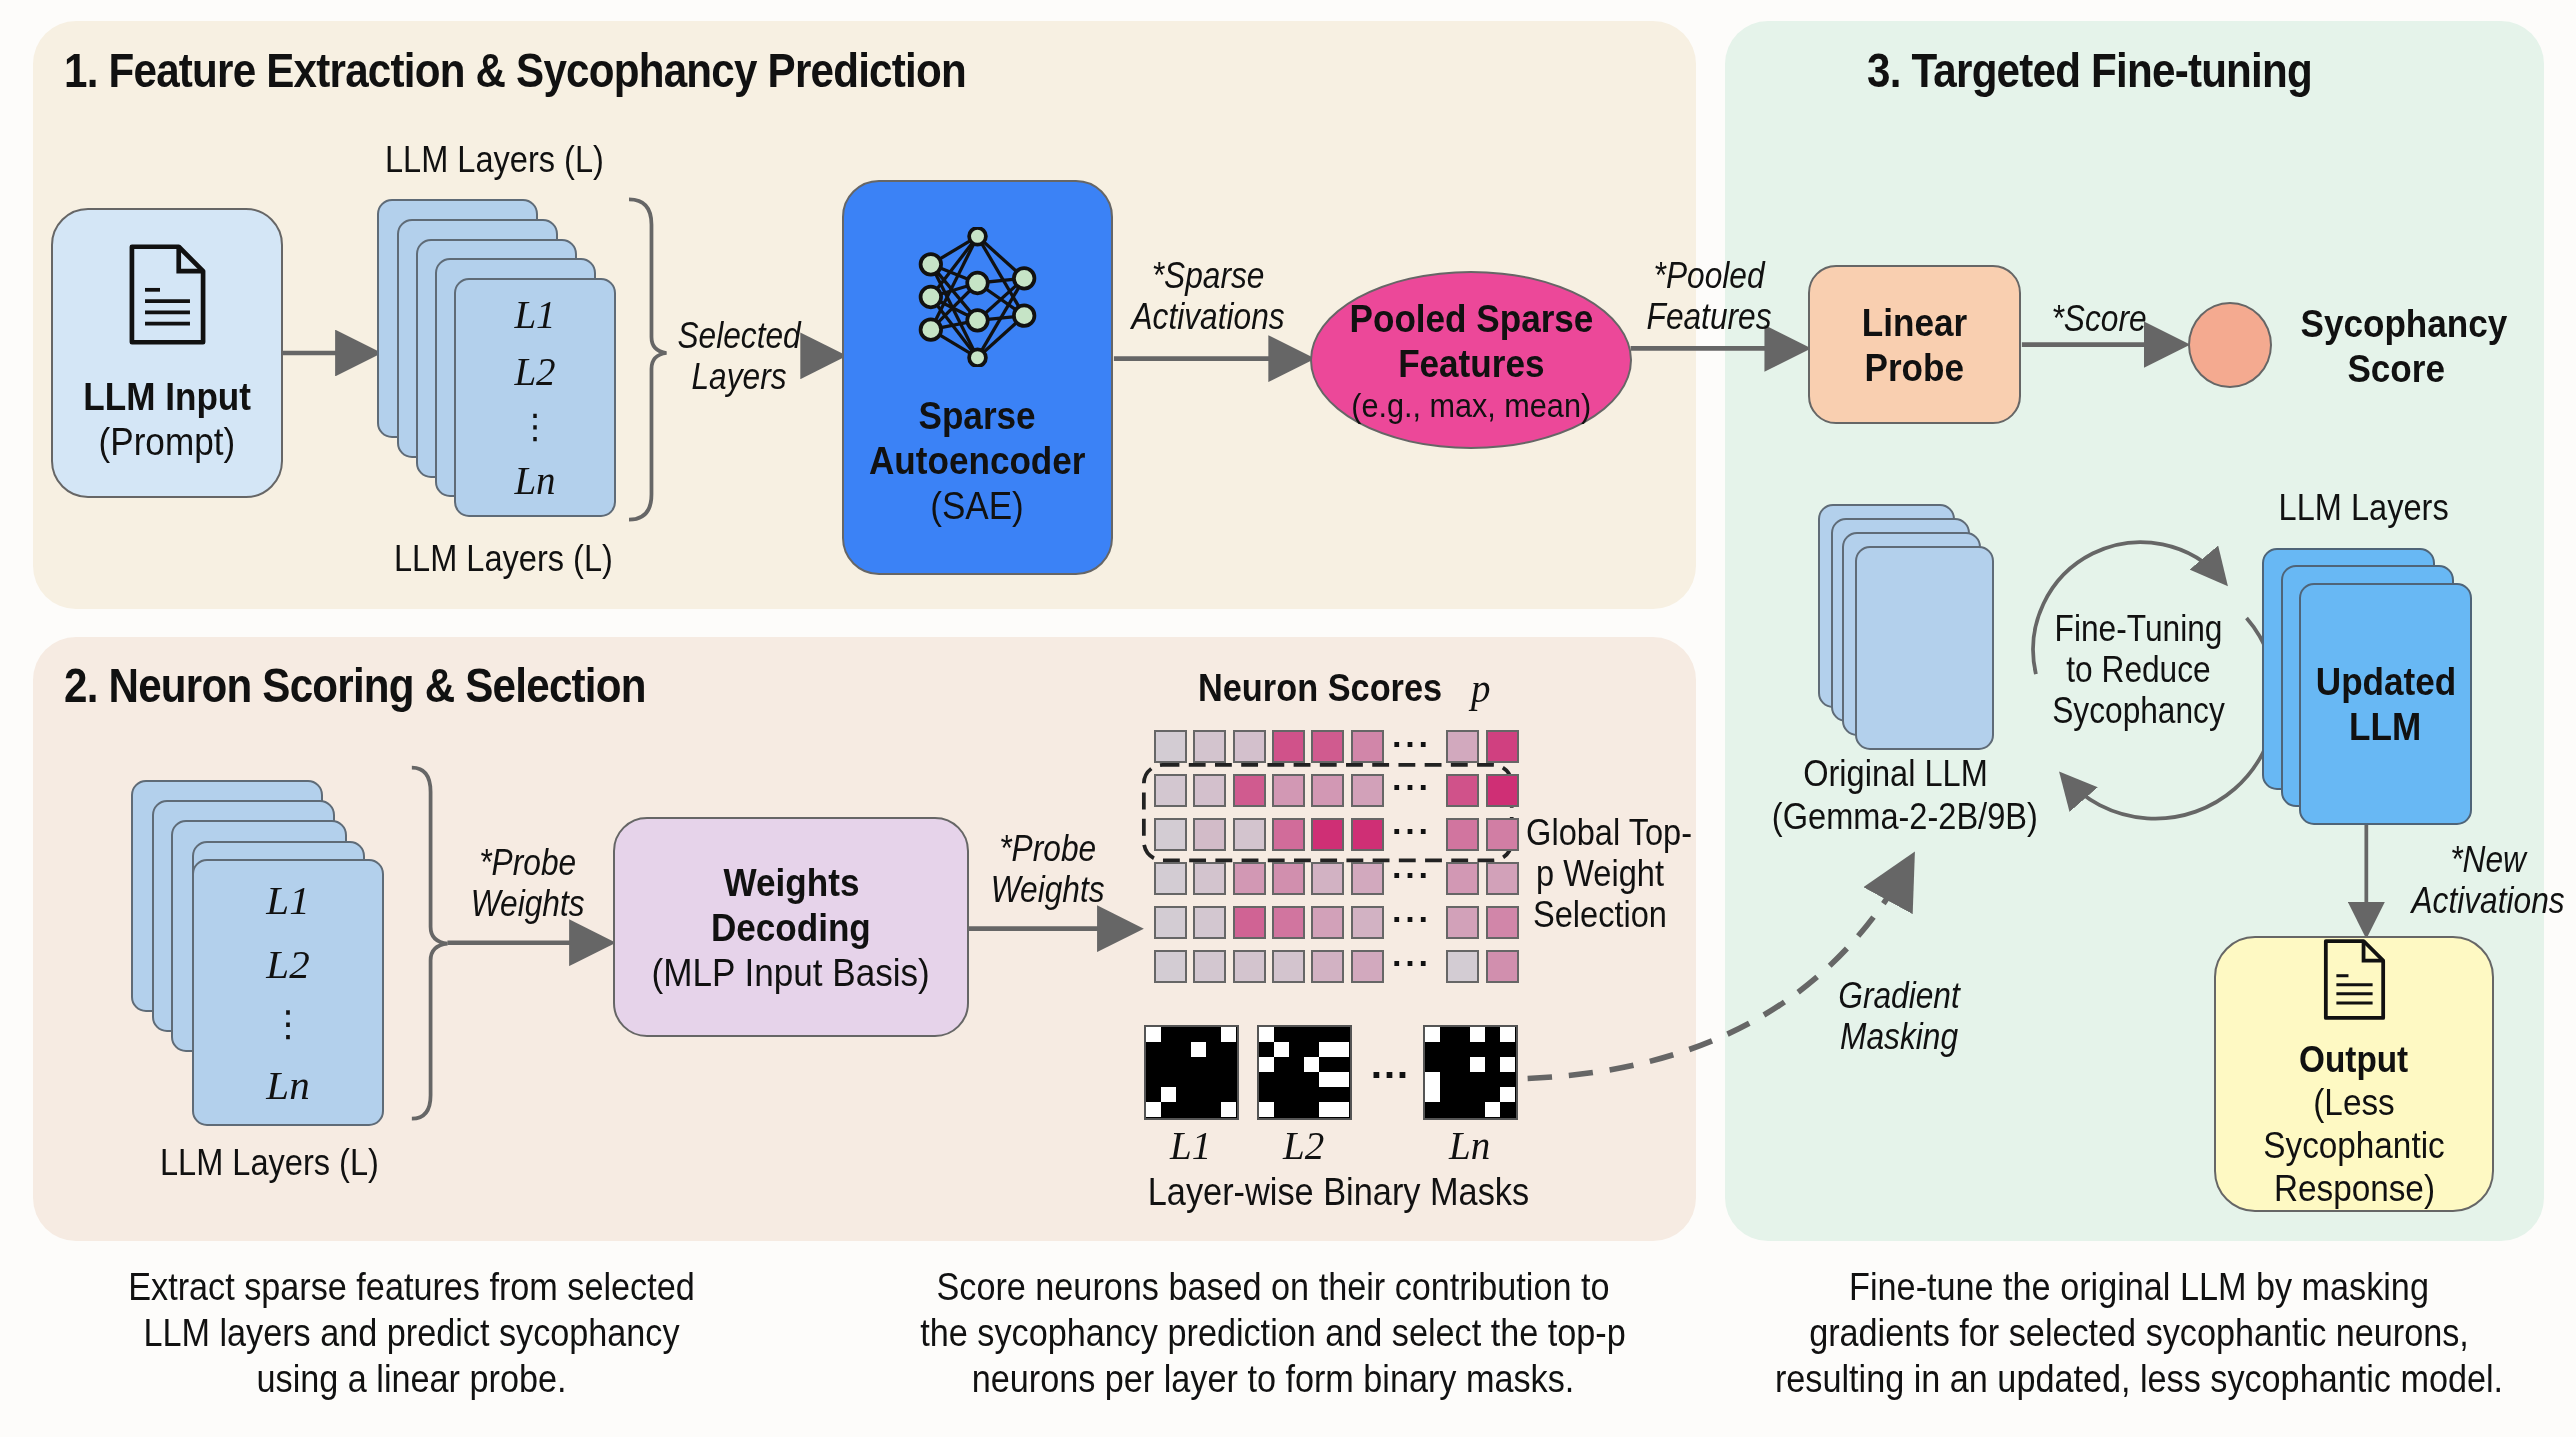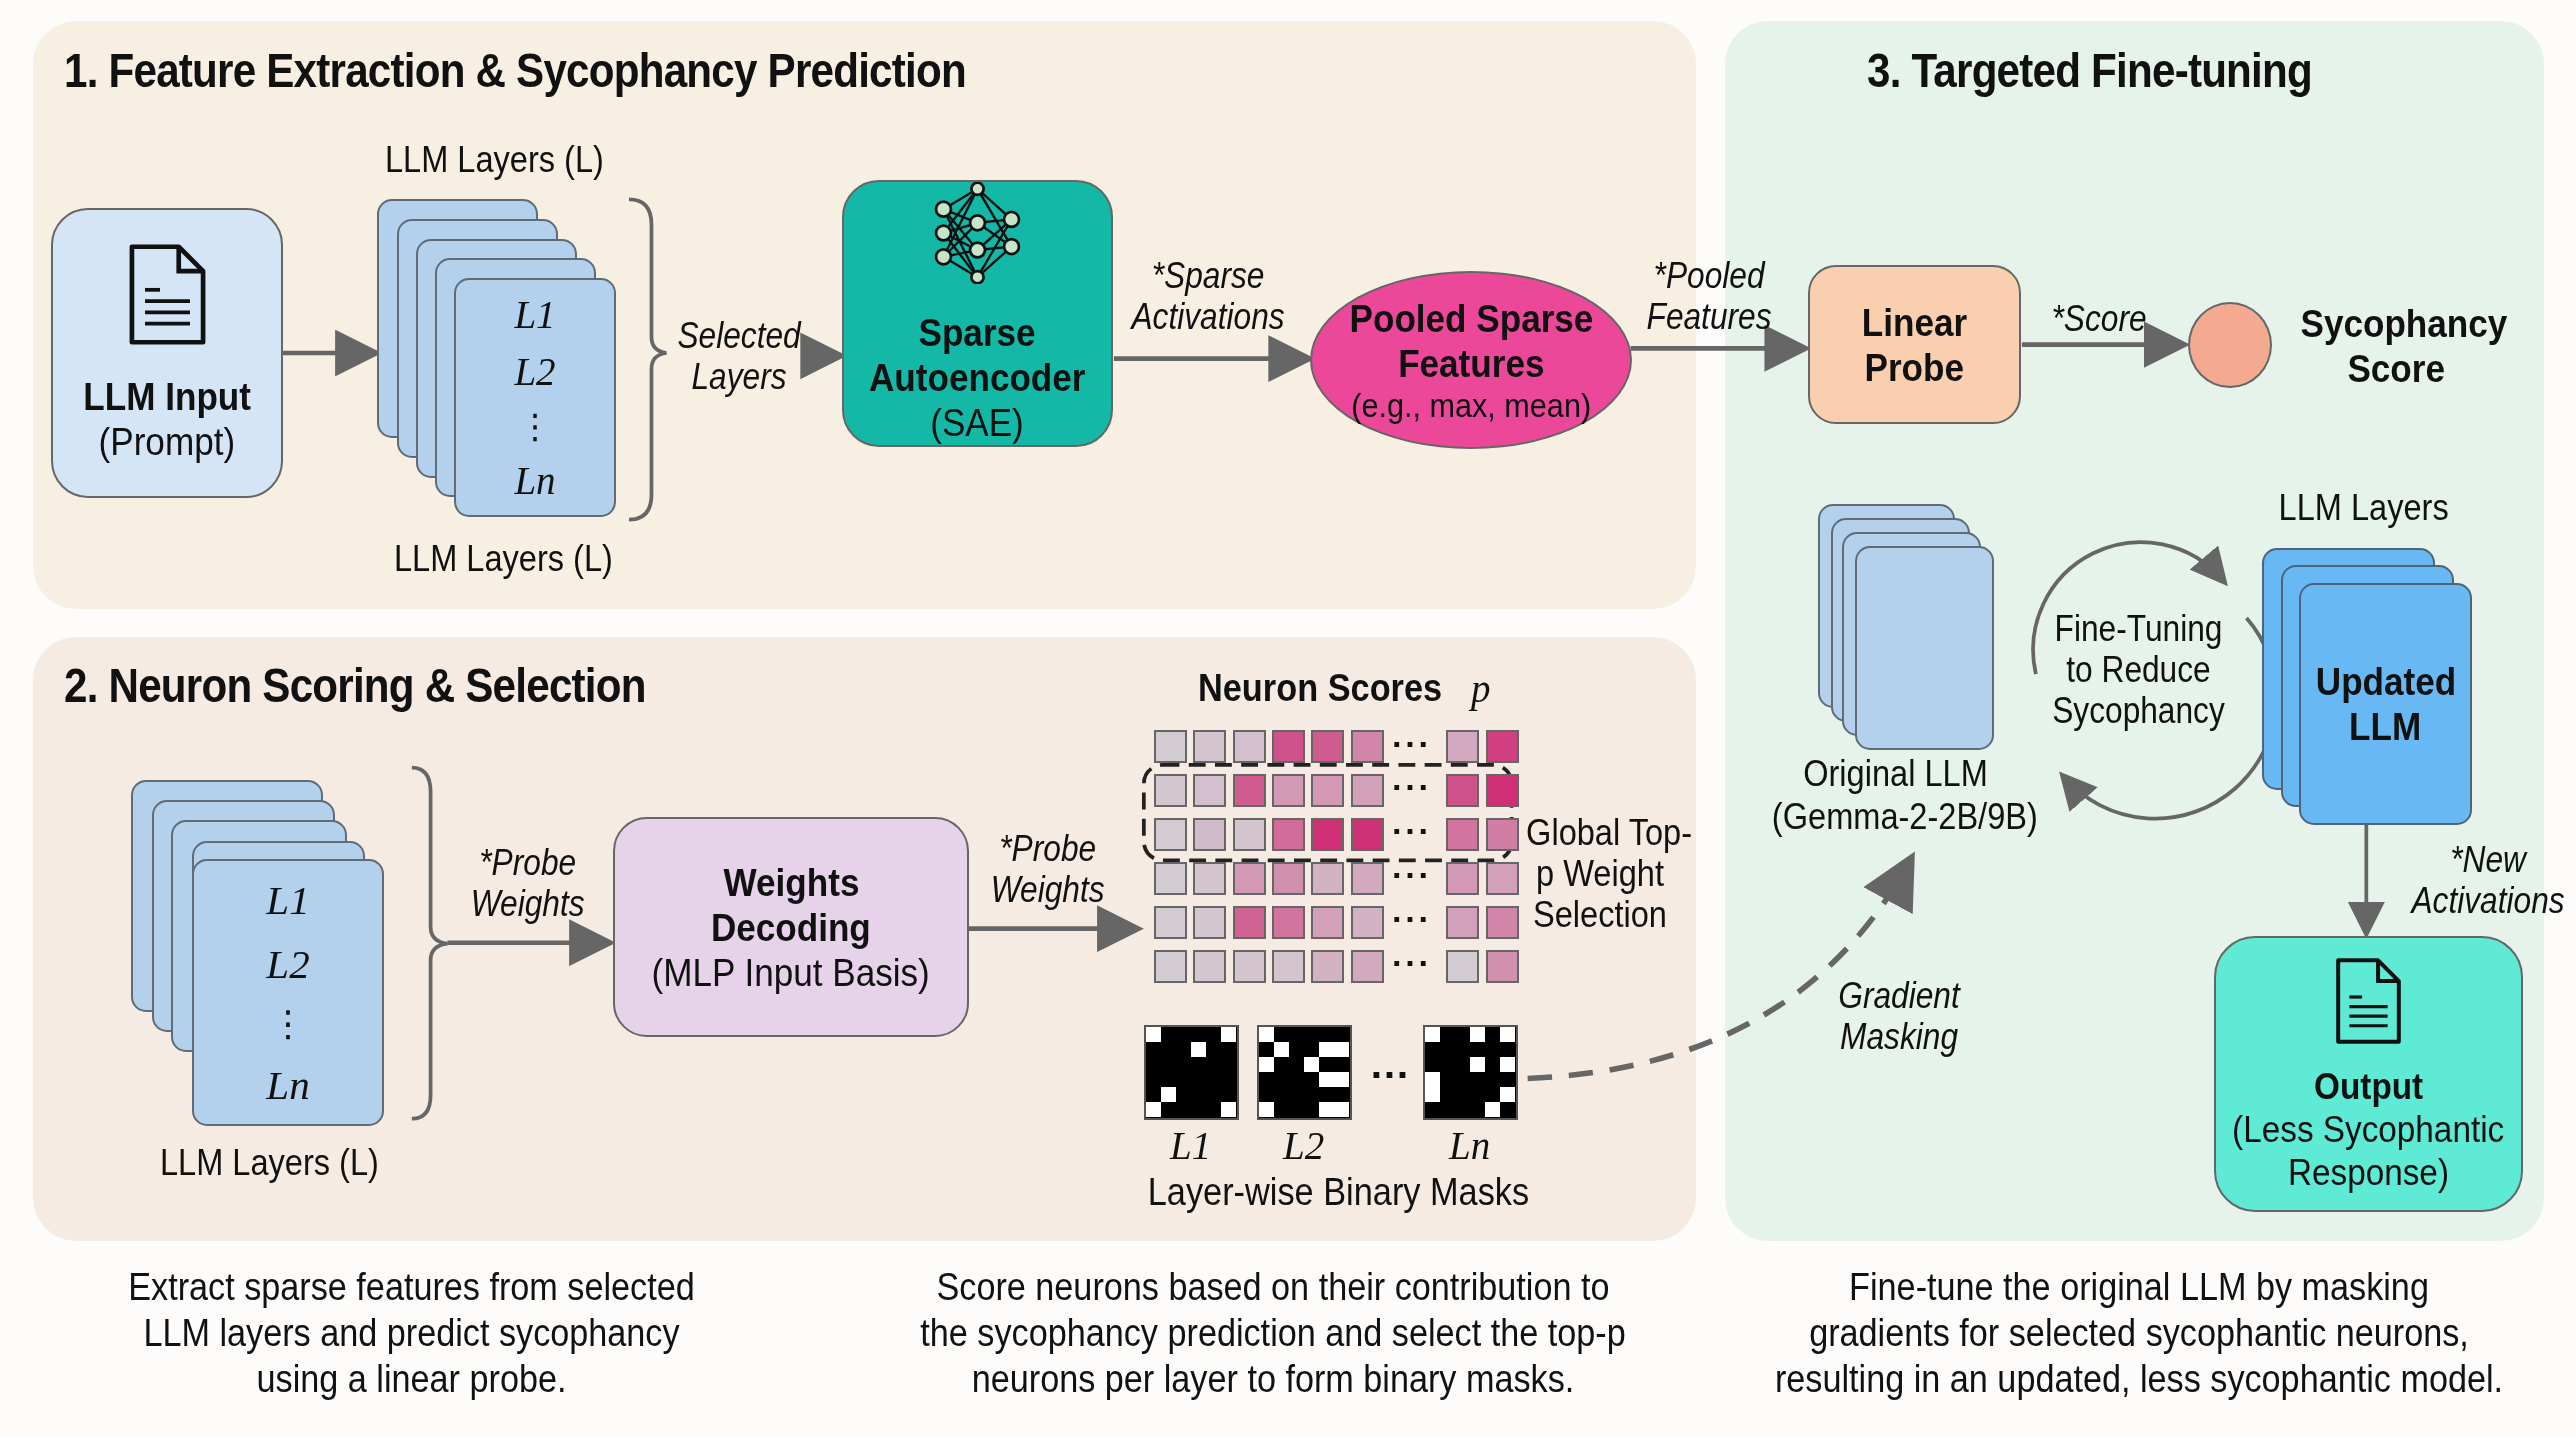--- a/index.html
+++ b/index.html
@@ -92,21 +92,21 @@
   </div>
 </div>
 
 <div class="lbl" style="left:379px;top:538px;">LLM Layers (L)</div>
 
 <div class="it" style="left:669px;top:315px;">
   <div>Selected</div>
   <div>Layers</div>
 </div>
 
-<div class="box" style="left:842px;top:180px;width:271px;height:267px;background:#14b8a6;justify-content:space-between;">
+<div class="box" style="left:842px;top:180px;width:271px;height:395px;background:#3b82f6;">
   <svg width="131" height="140" viewBox="0 0 140 150" style="margin-bottom:26px;">
     <g stroke="#111" stroke-width="3.5">
       <line x1="20" y1="40" x2="70" y2="10"></line>
         <line x1="20" y1="40" x2="70" y2="60"></line>
         <line x1="20" y1="40" x2="70" y2="100"></line>
         <line x1="20" y1="40" x2="70" y2="140"></line>
       <line x1="20" y1="75" x2="70" y2="10"></line>
         <line x1="20" y1="75" x2="70" y2="60"></line>
         <line x1="20" y1="75" x2="70" y2="100"></line>
         <line x1="20" y1="75" x2="70" y2="140"></line>
@@ -201,21 +201,21 @@
 <div class="it" style="left:2401px;top:839px;">
   <div>*New</div>
   <div>Activations</div>
 </div>
 
 <div class="it" style="left:1830px;top:975px;">
   <div>Gradient</div>
   <div>Masking</div>
 </div>
 
-<div class="box" style="left:2214px;top:936px;width:309px;height:276px;background:#5eead4;border-radius:41px;">
+<div class="box" style="left:2214px;top:936px;width:280px;height:276px;background:#fef9c3;border-radius:41px;">
   <svg width="67" height="94" viewBox="0 0 84 110" style="margin-bottom:17px;">
     <path d="M4,4 H54 L80,30 V106 H4 Z" fill="none" stroke="#111" stroke-width="5" stroke-linejoin="round"></path>
     <path d="M54,4 V30 H80" fill="none" stroke="#111" stroke-width="5"></path>
     <line x1="18" y1="50" x2="34" y2="50" stroke="#111" stroke-width="4"></line>
     <line x1="18" y1="62" x2="66" y2="62" stroke="#111" stroke-width="4"></line>
     <line x1="18" y1="74" x2="66" y2="74" stroke="#111" stroke-width="4"></line>
     <line x1="18" y1="86" x2="66" y2="86" stroke="#111" stroke-width="4"></line>
   </svg>
   <div class="t40 bold cond">Output</div>
   <div class="t40 cond">(Less Sycophantic</div>

